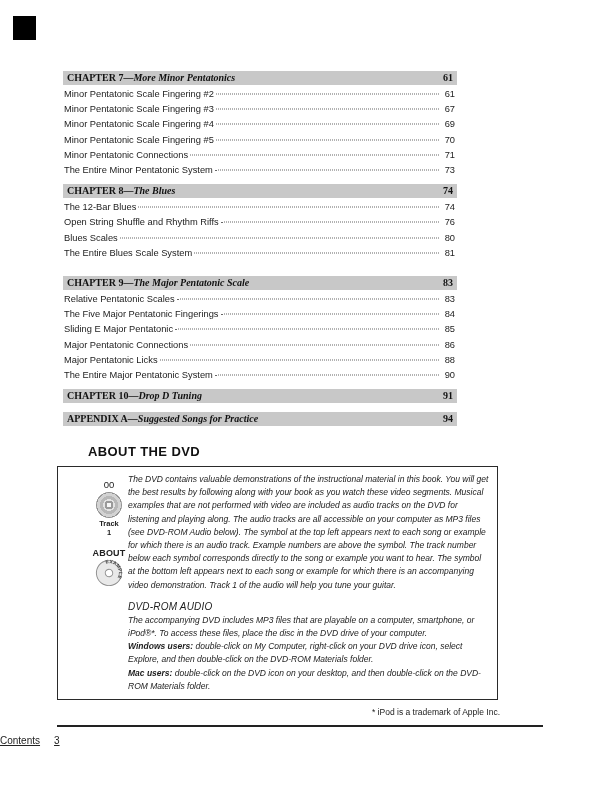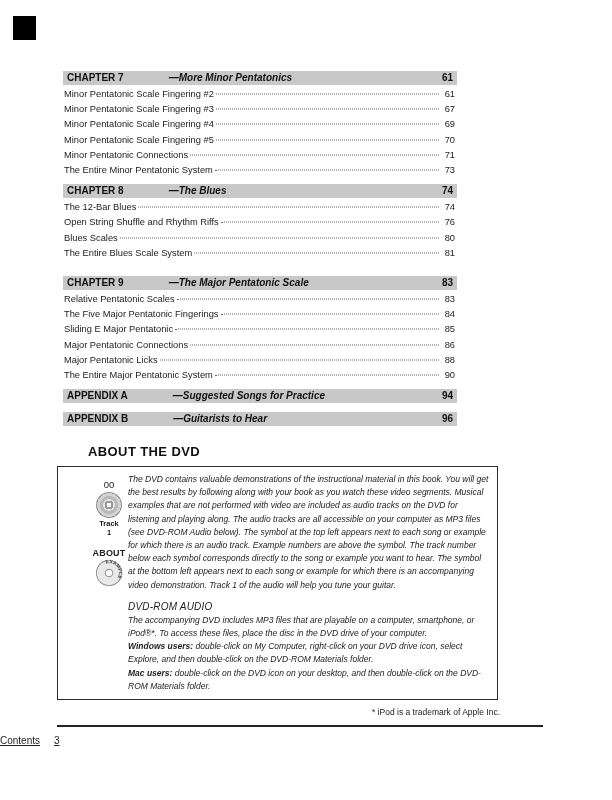--- a/index.html
+++ b/index.html
@@ -13,22 +13,23 @@
   
   .toc { position:absolute; left:63px; top:71px; width:394px; }
   .toc-section { margin-top:8px; }
   .toc-section:first-child { margin-top:0; }
   .toc-section:nth-child(3) { margin-top:17px; }
   .toc-section:nth-child(5), .toc-section:nth-child(6) { margin-top:9px; }
   .toc-header {
     display:flex; align-items:baseline; background:#c8c8c8;
     font-weight:bold; font-size:10px; line-height:11px; padding:1px 4px 2px 4px;
     color:#111;
-  }
-  .toc-header .ch-title { font-style:italic;margin-left:45px; }
+    font-family:Liberation Serif, serif;
+  }
+  .toc-header .ch-title { font-style:italic; }
   .toc-header .spacer { flex:1; }
   .toc-header .pg { text-align:right; }
   .toc-item {
     display:flex; align-items:baseline; font-size:9.3px; line-height:12.2px;
     color:#222; padding:3px 2px 0 1px;
   }
   .toc-item .leader { flex:1; border-bottom:1px dotted #666; margin:0 3px 0 2px; transform:translateY(-2.5px); }
   .toc-item .pg { min-width:13px; text-align:right; }
 
   
@@ -174,32 +175,32 @@
           <span class="pg">88</span>
         </div>
         <div class="toc-item">
           <span class="ttl">The Entire Major Pentatonic System</span>
           <span class="leader"></span>
           <span class="pg">90</span>
         </div>
       </div>
       <div class="toc-section">
         <div class="toc-header">
+          <span class="ch-label">CHAPTER 10</span>
+          <span class="ch-title">—Drop D Tuning</span>
+          <span class="spacer"></span>
+          <span class="pg">91</span>
+        </div>
+      </div>
+      <div class="toc-section">
+        <div class="toc-header">
           <span class="ch-label">APPENDIX A</span>
           <span class="ch-title">—Suggested Songs for Practice</span>
           <span class="spacer"></span>
           <span class="pg">94</span>
-        </div>
-      </div>
-      <div class="toc-section">
-        <div class="toc-header">
-          <span class="ch-label">APPENDIX B</span>
-          <span class="ch-title">—Guitarists to Hear</span>
-          <span class="spacer"></span>
-          <span class="pg">96</span>
         </div>
       </div>
     </div>
 
   <h2 class="about-heading">ABOUT THE DVD</h2>
 
   <div class="dvd-box">
     <div class="dvd-left">
       <div class="track-num-top">00</div>
       <div class="cd-icon"></div>

